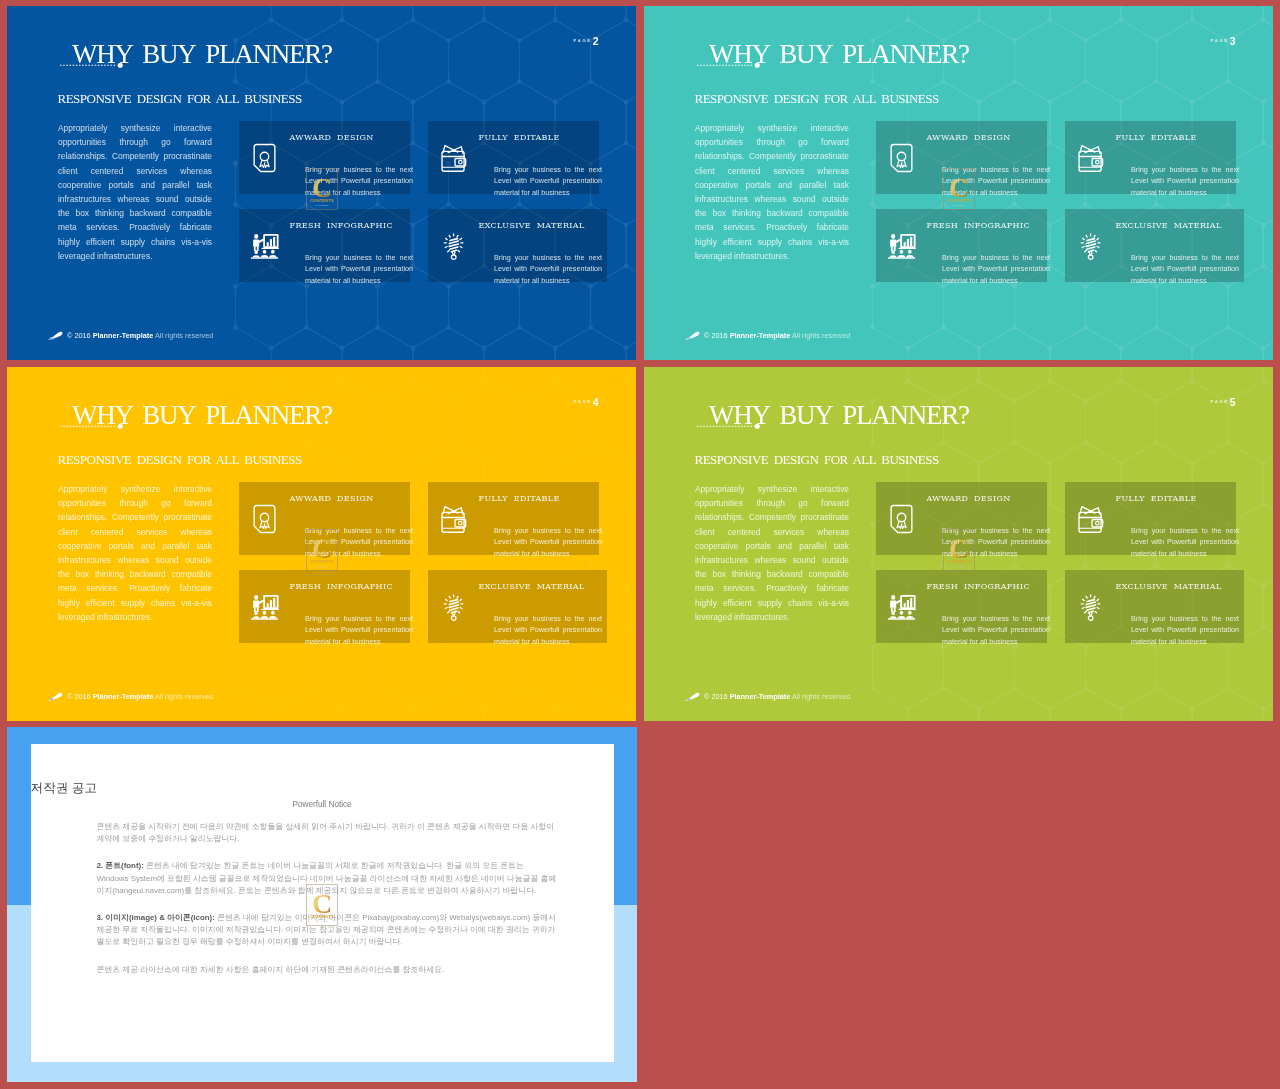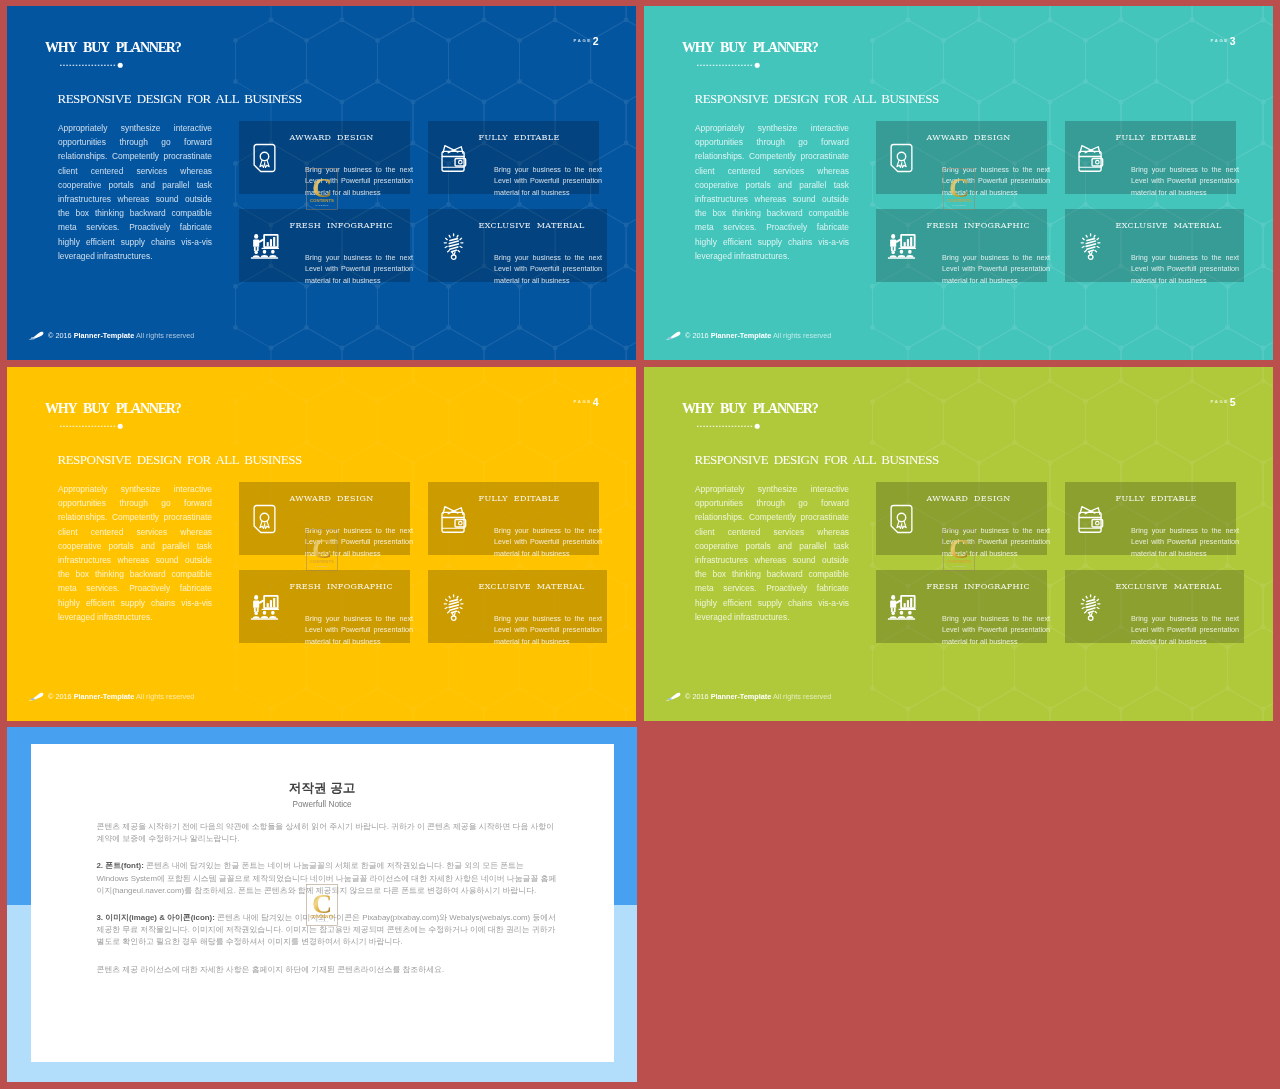--- a/index.html
+++ b/index.html
@@ -8,47 +8,47 @@
 .slide{position:absolute;width:629px;height:354px;overflow:hidden;}
 #s1{left:7px;top:6px;}
 #s2{left:644px;top:6px;}
 #s3{left:7px;top:367px;}
 #s4{left:644px;top:367px;}
 #s5{left:7px;top:727px;width:630px;height:355px;}
 
 .hexbg{position:absolute;left:0;top:0;width:100%;height:100%;z-index:1;}
 .inner{z-index:2;}
 .inner{position:absolute;left:0;top:0;width:629px;height:354px;}
-.title{position:absolute;left:38px;top:35px;font-family:"Liberation Serif",serif;font-size:14px;letter-spacing:-1.23px;word-spacing:5px;color:#fff;white-space:nowrap;line-height:1;font-weight:bold;}
+.title{position:absolute;left:65px;top:35px;font-family:"Liberation Serif",serif;font-size:27px;letter-spacing:-1.23px;word-spacing:5px;color:#fff;white-space:nowrap;line-height:1;}
 .titlerule{position:absolute;left:52px;top:53px;width:72px;height:12px;}
 .subtitle{position:absolute;left:50.5px;top:85.5px;font-family:"Liberation Serif",serif;font-size:13px;letter-spacing:-0.5px;color:#fff;white-space:pre;line-height:1;}
 .pageno{position:absolute;left:566.5px;top:25.5px;color:#fff;line-height:1;white-space:nowrap;}
 .pageno .pw{font-size:4.2px;letter-spacing:1.7px;font-weight:bold;position:relative;top:-2.4px;opacity:.8;}
 .pageno .pn{font-size:10.5px;font-weight:bold;margin-left:1px;}
 .body-text{position:absolute;left:51px;top:115px;width:154px;font-size:8.4px;line-height:14.2px;color:rgba(255,255,255,.80);text-align:justify;}
 .cards{position:absolute;left:232px;top:115px;}
 .card{position:absolute;width:171px;height:73px;background:rgba(0,0,0,.205);}
 .card.c1{left:0;top:0;} .card.c2{left:189px;top:0;}
 .card.c3{left:0;top:88px;} .card.c4{left:189px;top:88px;padding-left:8px;}
 .card h3{position:absolute;left:50.5px;top:13px;margin:0;font-family:"DejaVu Serif",serif;font-size:8px;letter-spacing:0.35px;font-weight:normal;color:rgba(255,255,255,.95);white-space:pre;line-height:1;}
 .card p{position:absolute;left:50px;top:26.5px;width:108px;margin:16px;font-size:7.2px;line-height:11.7px;color:rgba(255,255,255,.82);text-align:justify;}
 .card .ico{position:absolute;left:11px;top:22px;width:29px;height:30px;display:block;}
 .card .ico svg{display:block;width:100%;height:100%;}
-.footer{position:absolute;left:41px;top:325px;font-size:7.3px;color:rgba(255,255,255,.9);white-space:nowrap;letter-spacing:0;}
+.footer{position:absolute;left:60px;top:325px;font-size:7.3px;color:rgba(255,255,255,.9);white-space:nowrap;letter-spacing:0;}
 .footer b{color:#fff;font-weight:bold;}
 .footer .dim{opacity:.72;}
 .footer .pen{position:absolute;left:-21px;top:0.3px;width:17px;height:10px;display:block;}
 .wm{position:absolute;z-index:20;opacity:.88;}
 
 
 .cslide{background:#b2ddfb;}
 .cs-top{position:absolute;left:0;top:0;width:100%;height:178px;background:#47a0f0;}
 .cs-bottom{position:absolute;left:0;top:178px;width:100%;height:177px;background:#b2ddfb;}
 .paper{position:absolute;left:23.6px;top:17.2px;width:583px;height:317.4px;background:#fff;}
-.cp-h1{position:absolute;left:0;top:37.5px;width:100%;text-align:center;font-size:12.6px;font-weight:bold;color:#3f3f3f;line-height:1;}
+.cp-h1{position:absolute;left:0;top:37.5px;width:100%;font-size:12.6px;font-weight:normal;color:#3f3f3f;line-height:1;}
 .cp-h2{position:absolute;left:0;top:56.5px;width:100%;text-align:center;font-size:8.2px;color:#7a7a7a;line-height:1;}
 .cp-body{position:absolute;left:65.9px;top:76.7px;width:461px;font-size:7.9px;line-height:12.1px;color:#9a9a9a;}
 .cp-body p{margin:0;}
 .cp-body p+p{margin-top:15.4px;}
 .cp-body b{color:#5a5a5a;font-weight:bold;}
 </style>
 </head>
 <body style="background: rgb(186, 79, 78);">
 
 <div class="grid">

